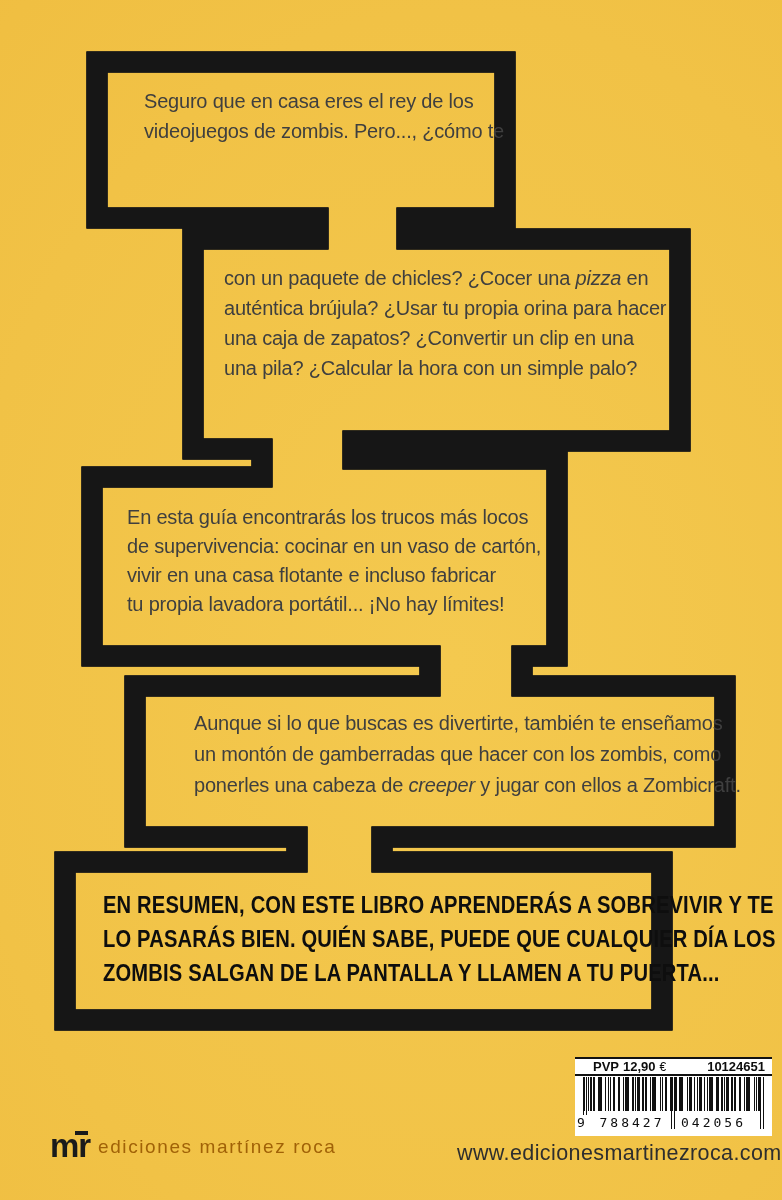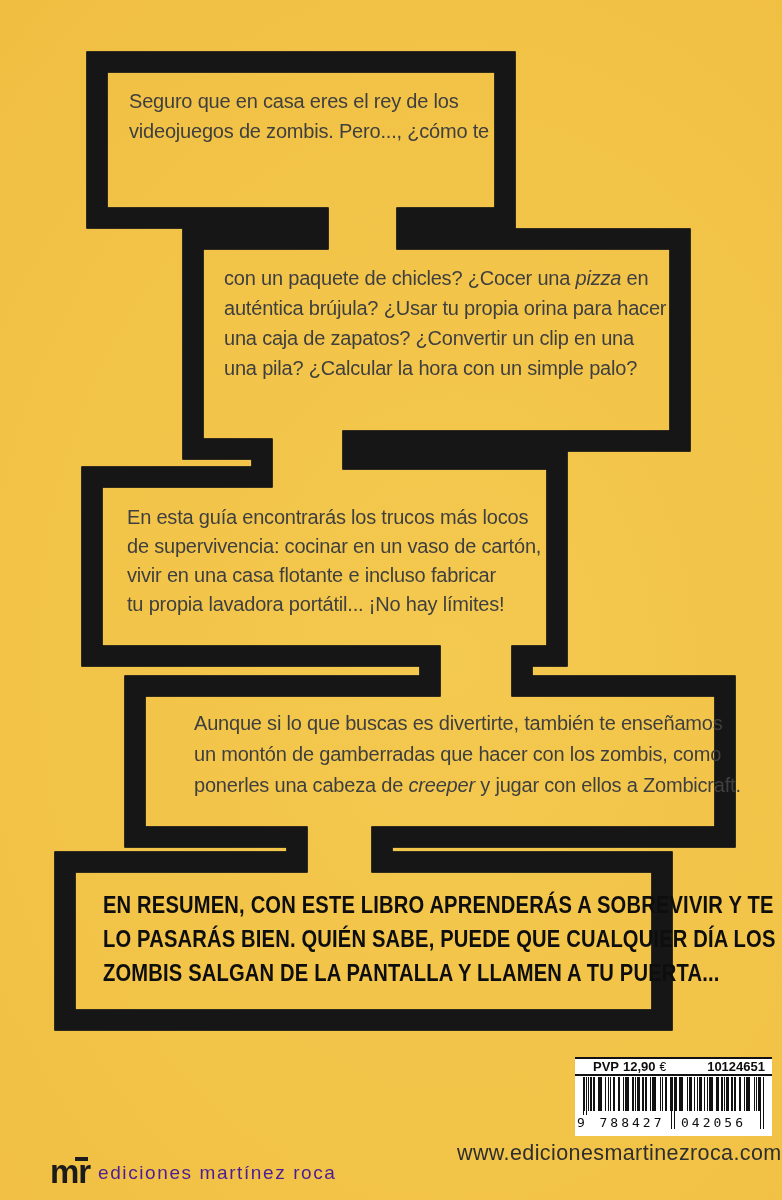--- a/index.html
+++ b/index.html
@@ -4,21 +4,21 @@
 <style>
   html,body{margin:0;padding:0;}
   body{
     width:782px;height:1200px;position:relative;overflow:hidden;
     font-family:"Liberation Sans",sans-serif;
     background:radial-gradient(140% 120% at 58% 55%, #f4c94f 0%, #f1c246 45%, #efbc3e 75%, #eeb83a 100%);
   }
   #chain{position:absolute;left:0;top:0;}
   .btxt{position:absolute;color:#3f3f3f;font-size:20px;letter-spacing:-0.2px;white-space:nowrap;}
   .btxt .tl{display:block;}
-  .b1{left:129px;top:86px;line-height:30px;}
+  .b1{left:144px;top:86px;line-height:30px;}
   .b2{left:224px;top:263px;line-height:30px;}
   .b3{left:127px;top:503px;line-height:29px;}
   .b4{left:176px;top:708px;line-height:31px;font-size:20px;margin-left:18px;}
   .b5{left:103px;top:888px;line-height:34px;font-weight:700;font-size:24px;
       color:#0e0e0e;transform:scaleX(0.84);transform-origin:0 0;letter-spacing:0.2px;}
   .btxt i{font-style:italic;}
   
   .barcode-box{position:absolute;left:575px;top:1057px;width:197px;height:79px;background:#ffffff;}
   .pvp-row{height:15px;border-top:2px solid #121212;border-bottom:2px solid #121212;
            display:flex;align-items:center;justify-content:space-between;padding:0 7px 0 18px;
@@ -27,24 +27,24 @@
   .pvp-cur{font-weight:400;font-size:12px;}
   .bars{position:absolute;left:8px;top:20px;width:181px;height:34px;display:flex;align-items:stretch;}
   .bars div{background:#101010;height:100%;}
   .guard{position:absolute;top:20px;width:4px;height:52px;border-left:1.6px solid #101010;border-right:1.6px solid #101010;box-sizing:border-box;background:transparent;}
   .g1{left:8px;} .g2{left:96px;} .g3{left:185px;}
   .digits{position:absolute;left:0;top:56px;width:197px;height:21px;background:transparent;
           font-family:"DejaVu Sans Mono",monospace;font-size:13px;color:#0d0d0d;}
   .digits span{position:absolute;top:2px;background:#fff;padding:0 2px;letter-spacing:3px;}
   .d0{left:0px;}  .dl{left:18px;width:74px;text-align:center;}  .dr{left:104px;width:76px;}
   
-  .publisher{position:absolute;left:50px;top:1124px;height:44px;color:#1b1b1b;margin-top:26px;}
+  .publisher{position:absolute;left:50px;top:1124px;height:44px;color:#1b1b1b;}
   .mr{position:relative;font-weight:700;font-size:33px;letter-spacing:-1px;line-height:44px;}
   .rbar{position:absolute;left:25px;top:4px;width:13px;height:3.5px;background:#1b1b1b;}
-  .pubname{position:absolute;left:48px;top:12px;font-size:19px;letter-spacing:1.6px;color:#4c1d95;white-space:nowrap;}
+  .pubname{position:absolute;left:48px;top:12px;font-size:19px;letter-spacing:1.6px;color:#a16207;white-space:nowrap;}
   .website{position:absolute;left:457px;top:1141px;font-size:21.5px;letter-spacing:0.4px;color:#2e2e2e;white-space:nowrap;}
 </style>
 </head>
 <body>
 
 <svg id="chain" width="782" height="1200" viewBox="0 0 782 1200">
   <path id="chainpath" d="M97,62 L505,62 L505,218 L407,218 L407,239 L680,239 L680,441 L353,441 L353,459 L557,459 L557,656 L522,656 L522,686 L725,686 L725,837 L382,837 L382,862 L662,862 L662,1020 L65,1020 L65,862 L297,862 L297,837 L135,837 L135,686 L430,686 L430,656 L92,656 L92,477 L262,477 L262,449 L193,449 L193,239 L318,239 L318,218 L97,218 Z" fill="none" stroke="#161616" stroke-width="21" stroke-linejoin="miter"></path>
   <use href="#chainpath" fill="none" stroke="#efc045" stroke-width="13"></use>
   <use href="#chainpath" fill="#ffffff" stroke="#161616" stroke-width="8"></use>
 </svg>

